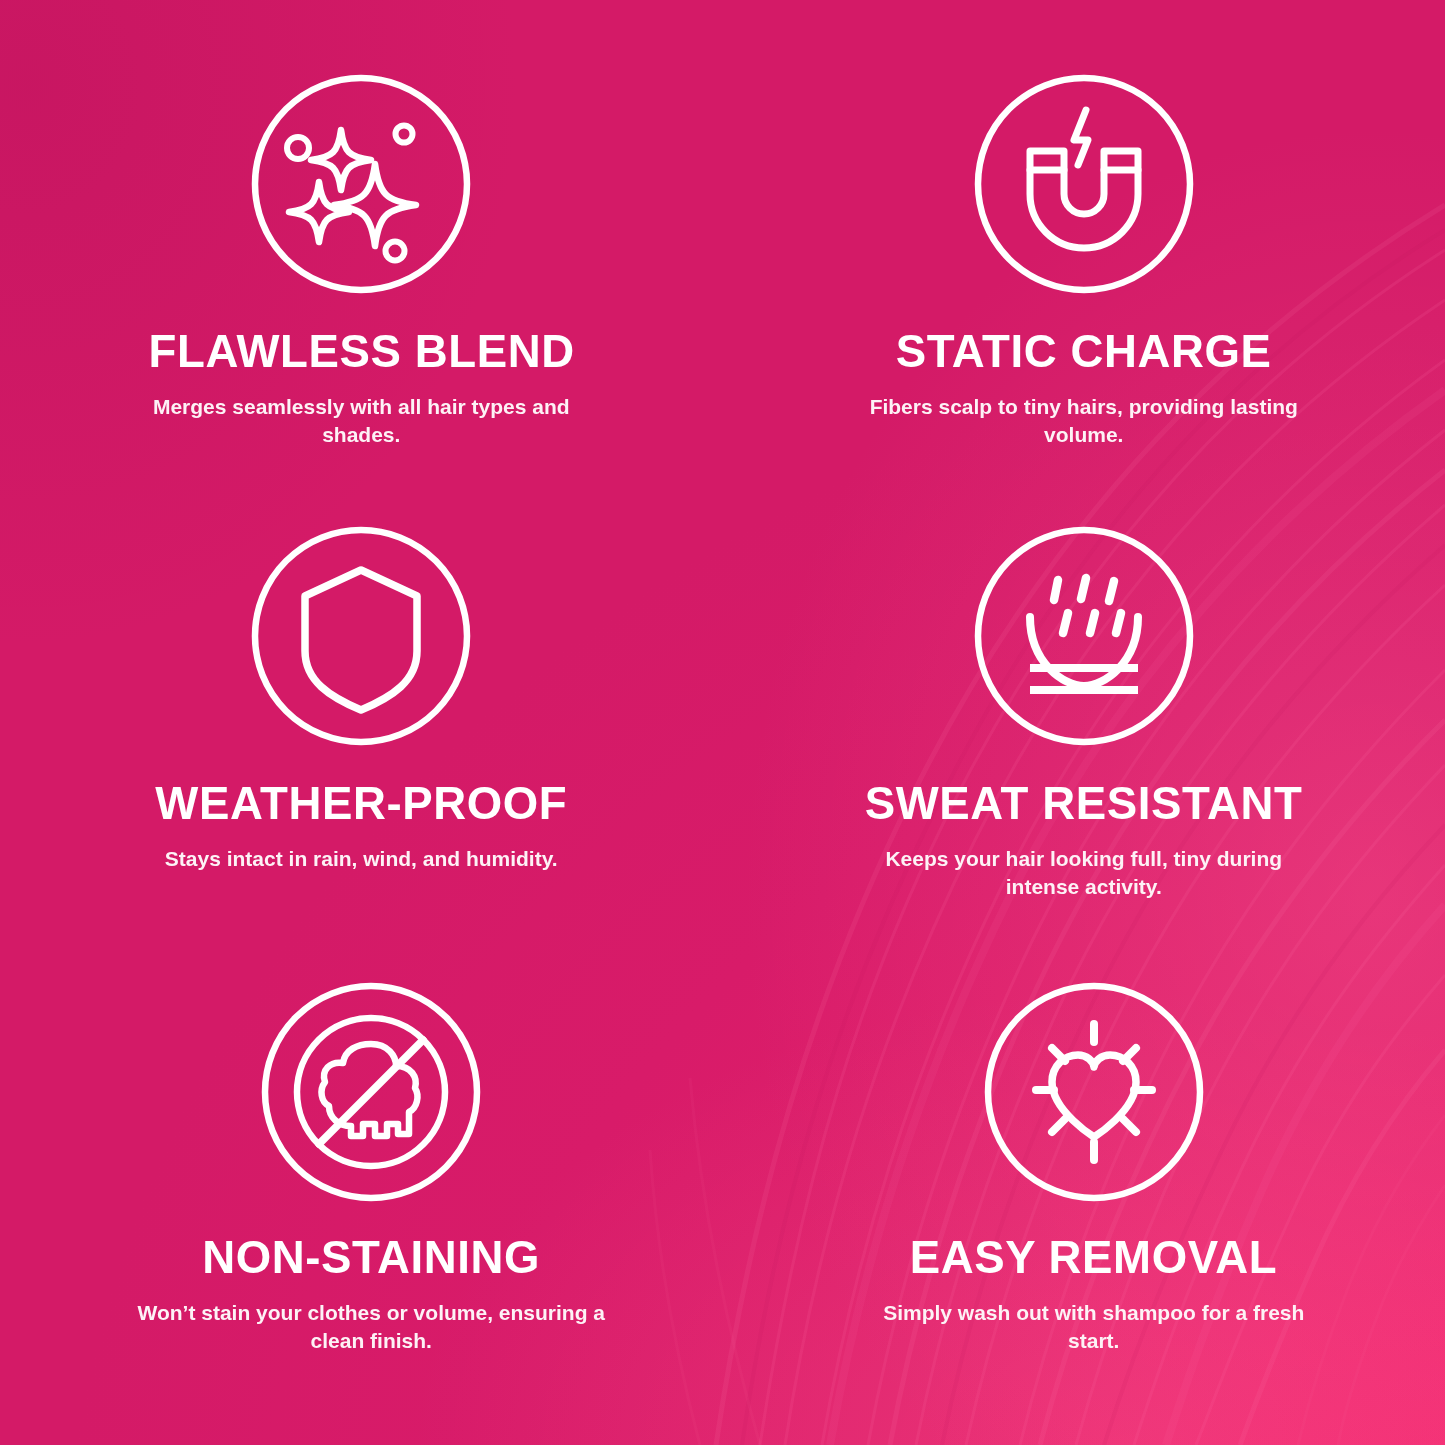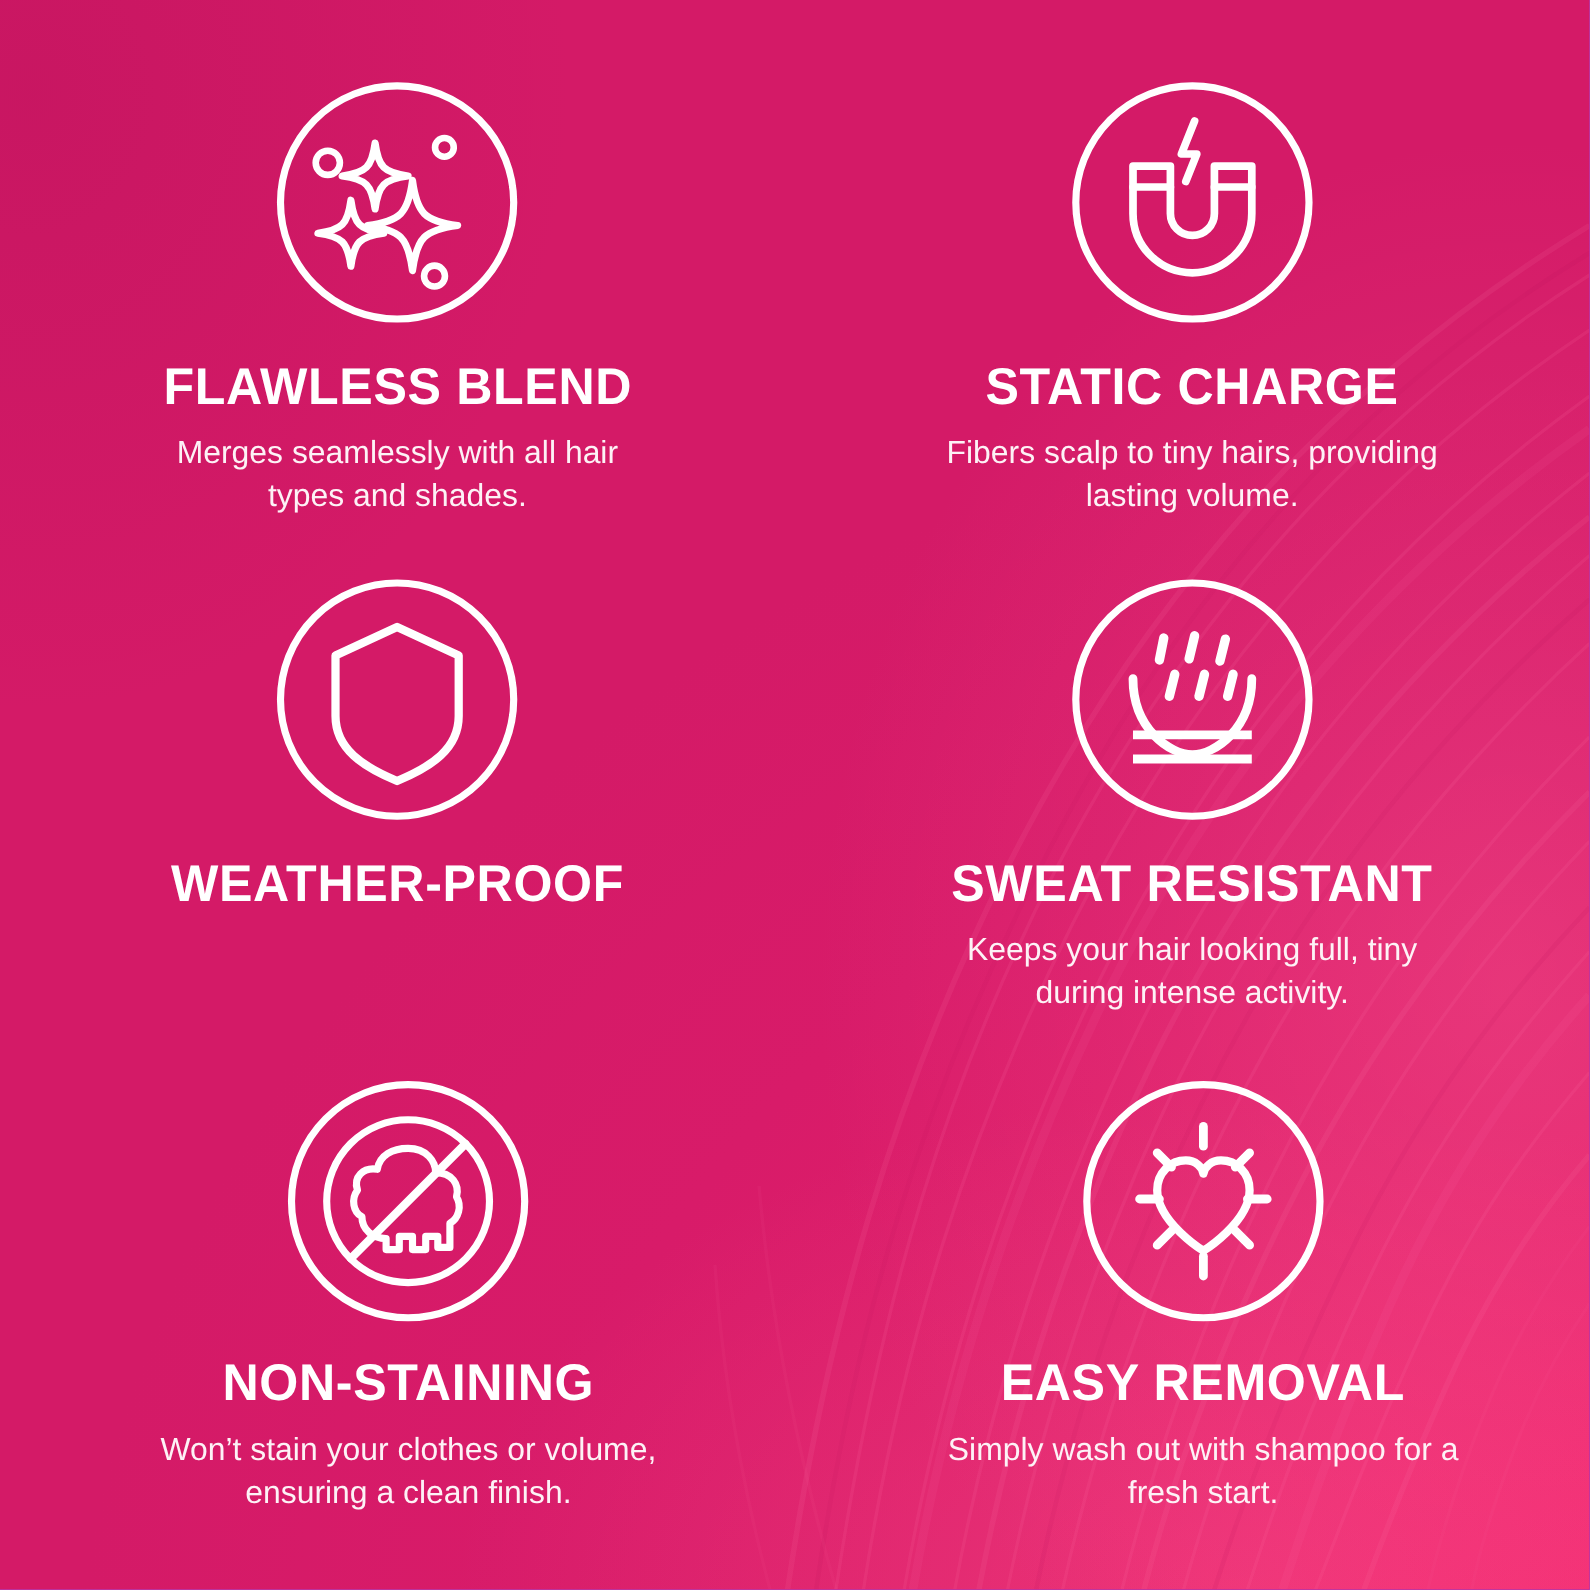--- a/index.html
+++ b/index.html
@@ -6,21 +6,21 @@
     margin: 0;
     padding: 0;
     background: #d81b69;
   }
   #poster {
     position: relative;
     width: 1445px;
     height: 1445px;
     overflow: hidden;
     font-family: "Liberation Sans", sans-serif;
-    background: #8b5cf6;
+    background: #701a75;
   }
   
   .bg-base {
     position: absolute;
     inset: 0;
     background:
       radial-gradient(ellipse 1500px 1300px at 108% 112%, #f5286f 0%, #f0226c 22%, #e01f6a 48%, #d81b69 74%, #d41a67 100%);
   }
   .bg-glow {
     position: absolute;
@@ -72,22 +72,22 @@
     font-size: 47px;
     letter-spacing: 0.6px;
     line-height: 1.05;
     margin-top: 26px;
     text-transform: uppercase;
     white-space: nowrap;
     transform: scaleX(0.97);
   }
   .desc {
     color: #fdf2f6;
-    font-size: 29px;
-    font-weight: 400;
+    font-size: 21px;
+    font-weight: 700;
     line-height: 1.32;
     margin-top: 18px;
     max-width: 470px;
   }
   .cell.r3 .title { margin-top: 24px; }
 </style>
 </head>
 <body>
 
 <div id="poster">
@@ -172,20 +172,21 @@
     </div>
 
     <div class="cell r2">
       <div class="icon-wrap">
         <svg viewBox="0 0 232 232" aria-hidden="true">
           <circle cx="116" cy="116" r="106" fill="none" stroke="#ffffff" stroke-width="6.5"></circle>
           <path d="M116 50 L172 76 L172 131 C172 161 147 177 116 190 C85 177 60 161 60 131 L60 76 Z" fill="none" stroke="#ffffff" stroke-width="7.5" stroke-linejoin="round"></path>
         </svg>
       </div>
       <div class="title">WEATHER-PROOF</div>
+      <div class="desc">Stays intact in rain, wind, and humidity.</div>
     </div>
 
     <div class="cell r2">
       <div class="icon-wrap">
         <svg viewBox="0 0 232 232" aria-hidden="true">
           <circle cx="116" cy="116" r="106" fill="none" stroke="#ffffff" stroke-width="6.5"></circle>
           <g stroke="#ffffff" stroke-width="8.5" stroke-linecap="round" fill="none">
             <path d="M90 60 L86 80"></path>
             <path d="M118 58 L113 79"></path>
             <path d="M146 61 L141 81"></path>

